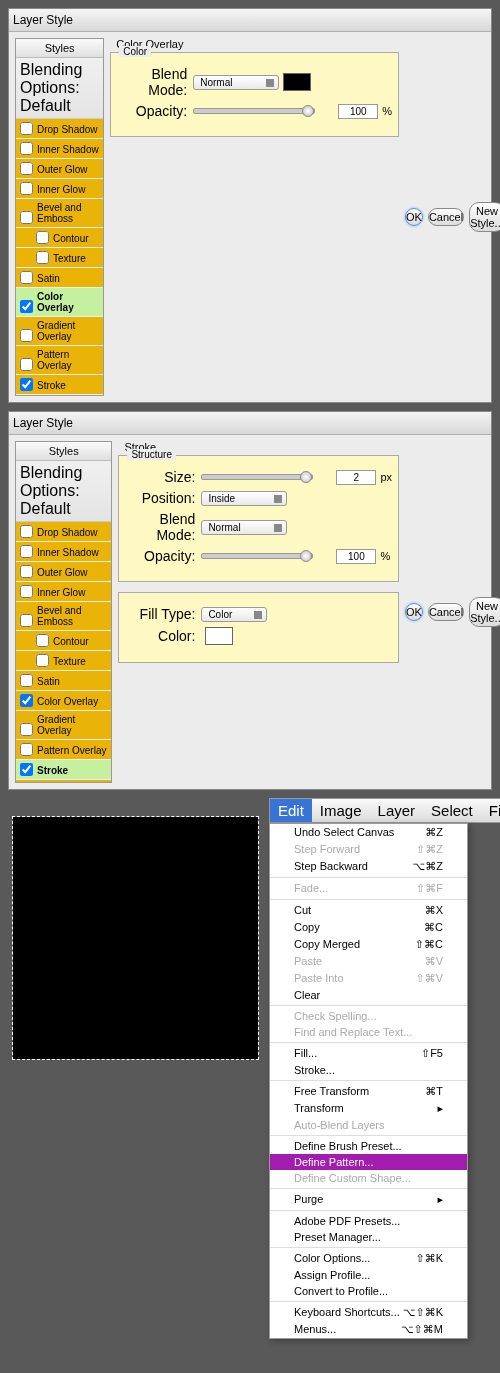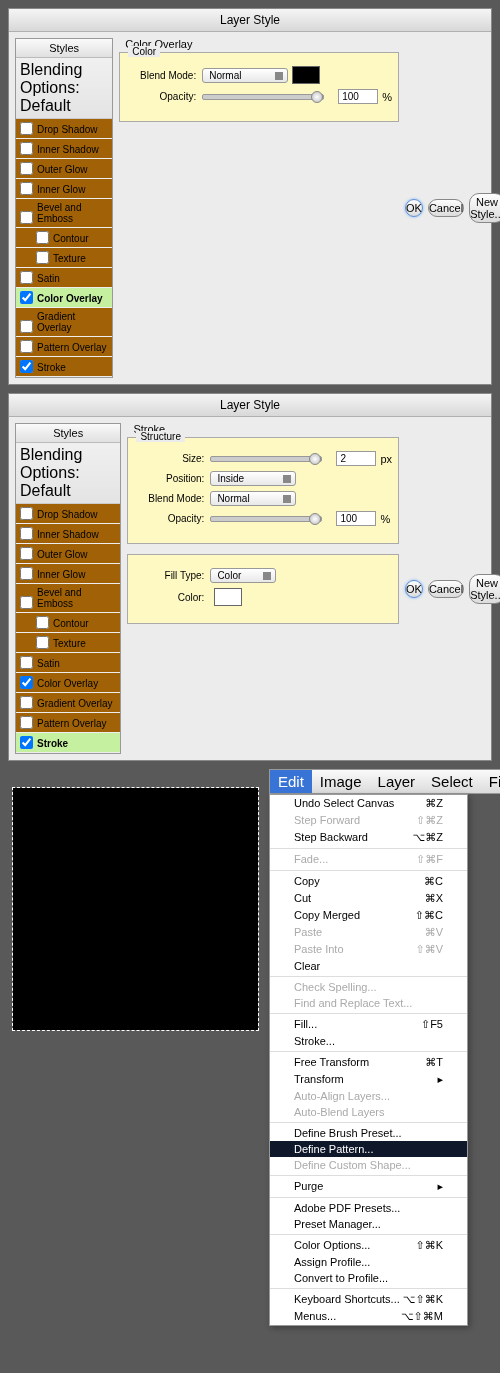--- a/index.html
+++ b/index.html
@@ -1,54 +1,54 @@
 <!DOCTYPE html>
 <html><head>
 <meta charset="utf-8">
 <style>
 body{margin:0;background:#595959;font-family:"Lucida Grande",Helvetica,Arial,sans-serif;font-size:11px;color:#000;width:500px}
 .dlg{background:#ececec;border:1px solid #888;margin:8px}
-.title{background:linear-gradient(#f5f5f5,#d8d8d8);text-align:center;padding:4px;font-size:12px;border-bottom:1px solid #b0b0b0}
+.title{background:linear-gradient(#f5f5f5,#d8d8d8);padding:4px;font-size:12px;border-bottom:1px solid #b0b0b0}
 .body{display:flex;padding:6px;gap:6px}
-.styles{width:118px;background:#a16207;border:1px solid #999}
+.styles{width:118px;background:#eab308;border:1px solid #999}
 .sh{background:linear-gradient(#fafafa,#e0e0e0);text-align:center;padding:3px;border-bottom:1px solid #bbb}
 .bo{background:linear-gradient(#f0f0f0,#e4e4e4);padding:3px 4px;border-bottom:1px solid #ccc;font-size:16px}
 .si{display:flex;align-items:flex-end;gap:4px;padding:3px 4px;border-bottom:1px solid #eee;font-size:10px}
 .si input{margin:0}
 .sub{padding-left:20px}
 .sel{background:#c5f0a0;font-weight:bold}
 .center{flex:1}
 .ft{font-size:11px;margin-bottom:2px;padding-left:6px}
 .fs{border:1px solid #aaa;background:#fef9c3;padding:8px 6px 12px;position:relative}
 .fl{position:absolute;top:-7px;left:8px;background:#ececec;padding:0 4px;font-size:10px}
 .row{display:flex;align-items:center;margin:5px 0}
-.lbl{width:70px;text-align:right;margin-right:6px;font-size:10px}
+.lbl{width:70px;text-align:right;margin-right:6px;font-size:14px}
 .sel-d{background:linear-gradient(#fff,#e8e8e8);border:1px solid #999;border-radius:3px;padding:1px 18px 1px 6px;font-size:10px;position:relative;min-width:60px}
 .sel-d::after{content:'';position:absolute;right:4px;top:3px;width:8px;height:8px;background:#888}
 .sw{width:26px;height:16px;background:#000;border:1px solid #666;margin-left:4px}
 .sw.w{background:#fff}
 .sld{width:120px;height:4px;background:#ccc;border:1px solid #999;border-radius:2px;position:relative}
 .sld::after{content:'';position:absolute;right:0;top:-4px;width:10px;height:10px;background:radial-gradient(#fff,#bbb);border:1px solid #888;border-radius:50%}
-.num{width:32px;background:#fff;border:1px solid #999;text-align:left;padding:1px 3px;margin-left:14px;font-size:10px}
+.num{width:32px;background:#fff;border:1px solid #999;text-align:center;padding:1px 3px;margin-left:23px;font-size:10px}
 .right{width:80px;display:flex;flex-direction:row;gap:5px;align-items:center}
 .btn{width:76px;background:linear-gradient(#fdfdfd,#dcdcdc);border:1px solid #888;border-radius:10px;padding:2px 0;text-align:center;font-size:11px}
 .btn.def{border-color:#5a8fd6;box-shadow:0 0 3px #7ab0ff}
 .chk{display:flex;align-items:center;gap:14px;font-size:10px}
 .prev{width:60px;height:52px;background:linear-gradient(#f8f8f8,#e0e0e0);border:1px solid #aaa;display:flex;align-items:center;justify-content:center;margin-top:4px}
 .pb{width:26px;height:26px;background:#000}
 .sec3{display:flex;margin:8px;gap:10px}
 .canvas{width:245px;height:242px;border:1px dashed #fff;margin:18px 0 0 4px}
 .cin{width:100%;height:100%;background:#000}
 .menubar{background:linear-gradient(#fafafa,#dcdcdc);display:flex;border:1px solid #999}
 .mb{padding:3px 8px;font-size:15px}
 .mb.a{background:#3874d6;color:#fff}
 .menu{background:#fff;border:1px solid #999;width:197px;box-shadow:2px 2px 6px rgba(0,0,0,.3)}
 .mi{display:flex;justify-content:space-between;padding:2px 24px;font-size:11px}
 .mi.d{color:#aaa}
-.mi.h{background:#0f172a;color:#fff}
+.mi.h{background:#a21caf;color:#fff}
 .sep{border-top:1px solid #ddd;margin:2px 0}
 </style>
 </head>
 <body>
 
 <div class="dlg">
 <div class="title">Layer Style</div>
 <div class="body">
 <div class="styles">
 <div class="sh">Styles</div>
@@ -273,28 +273,28 @@
           <span>Step Backward</span>
           <span>⌥⌘Z</span>
         </div>
         <div class="sep"></div>
         <div class="mi d">
           <span>Fade...</span>
           <span>⇧⌘F</span>
         </div>
         <div class="sep"></div>
         <div class="mi">
+          <span>Cut</span>
+          <span>⌘X</span>
+        </div>
+        <div class="mi">
           <span>Copy</span>
           <span>⌘C</span>
         </div>
         <div class="mi">
-          <span>Cut</span>
-          <span>⌘X</span>
-        </div>
-        <div class="mi">
           <span>Copy Merged</span>
           <span>⇧⌘C</span>
         </div>
         <div class="mi d">
           <span>Paste</span>
           <span>⌘V</span>
         </div>
         <div class="mi d">
           <span>Paste Into</span>
           <span>⇧⌘V</span>
@@ -324,24 +324,20 @@
         <div class="sep"></div>
         <div class="mi">
           <span>Free Transform</span>
           <span>⌘T</span>
         </div>
         <div class="mi">
           <span>Transform</span>
           <span>▸</span>
         </div>
         <div class="mi d">
-          <span>Auto-Align Layers...</span>
-          <span></span>
-        </div>
-        <div class="mi d">
           <span>Auto-Blend Layers</span>
           <span></span>
         </div>
         <div class="sep"></div>
         <div class="mi">
           <span>Define Brush Preset...</span>
           <span></span>
         </div>
         <div class="mi h">
           <span>Define Pattern...</span>

